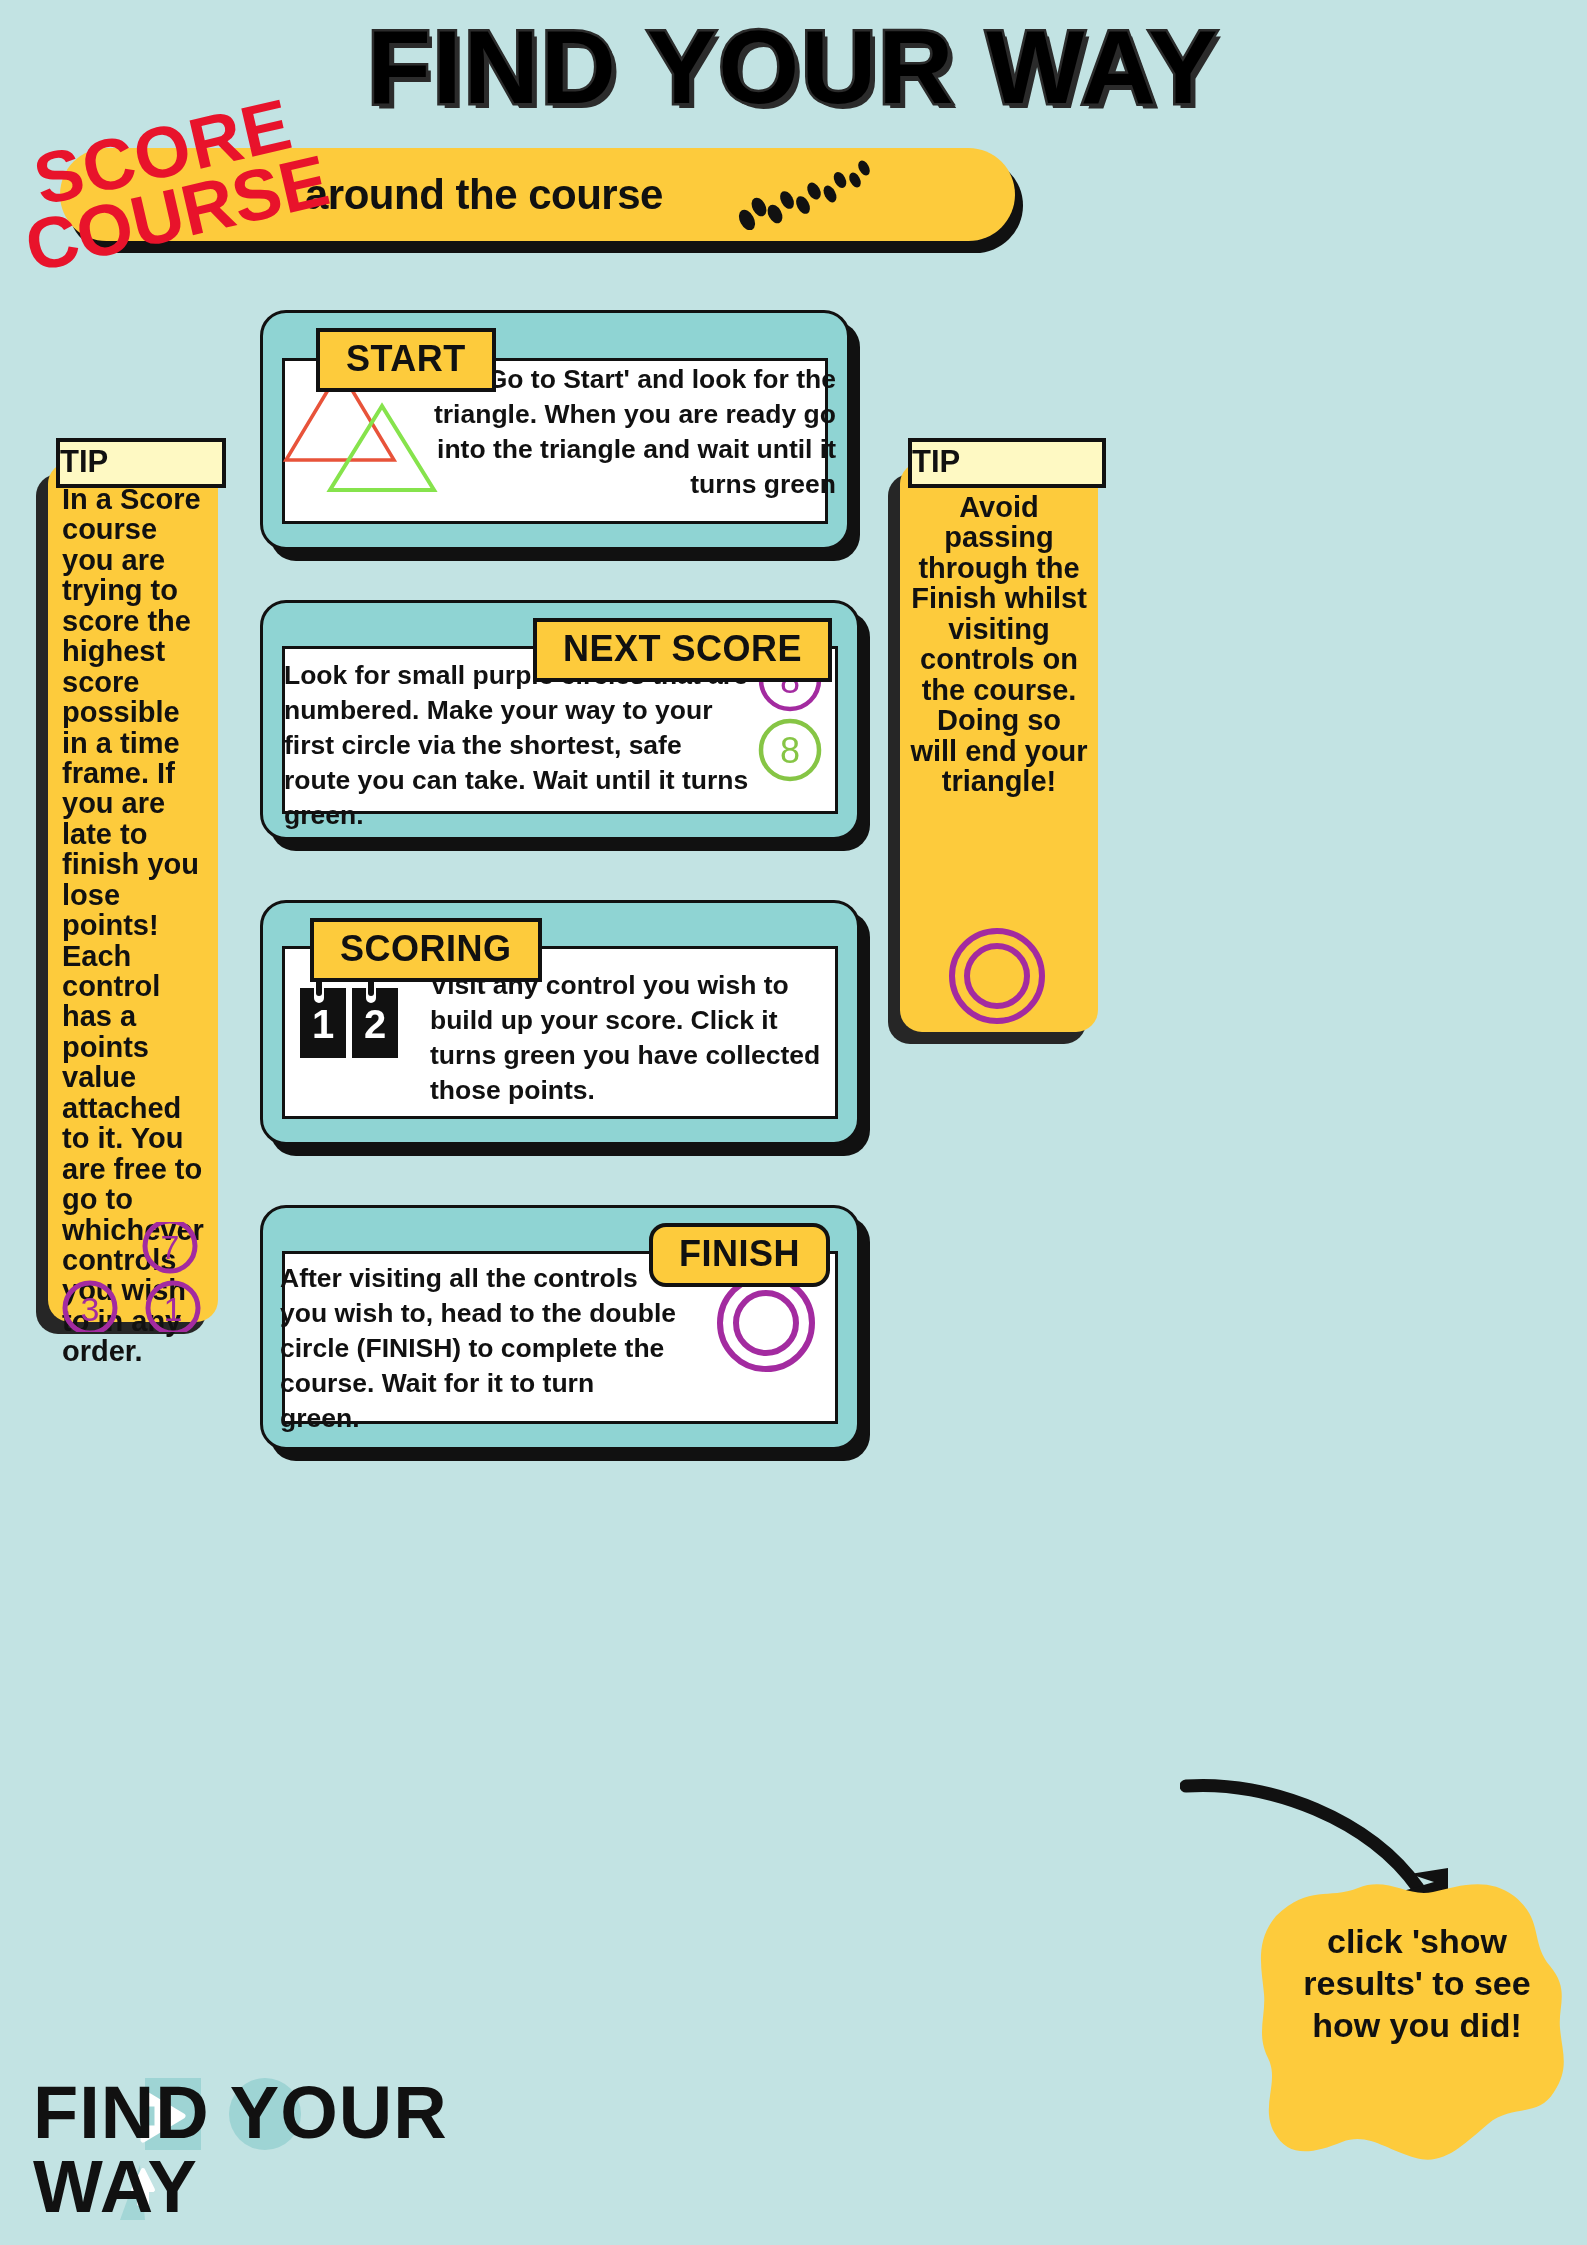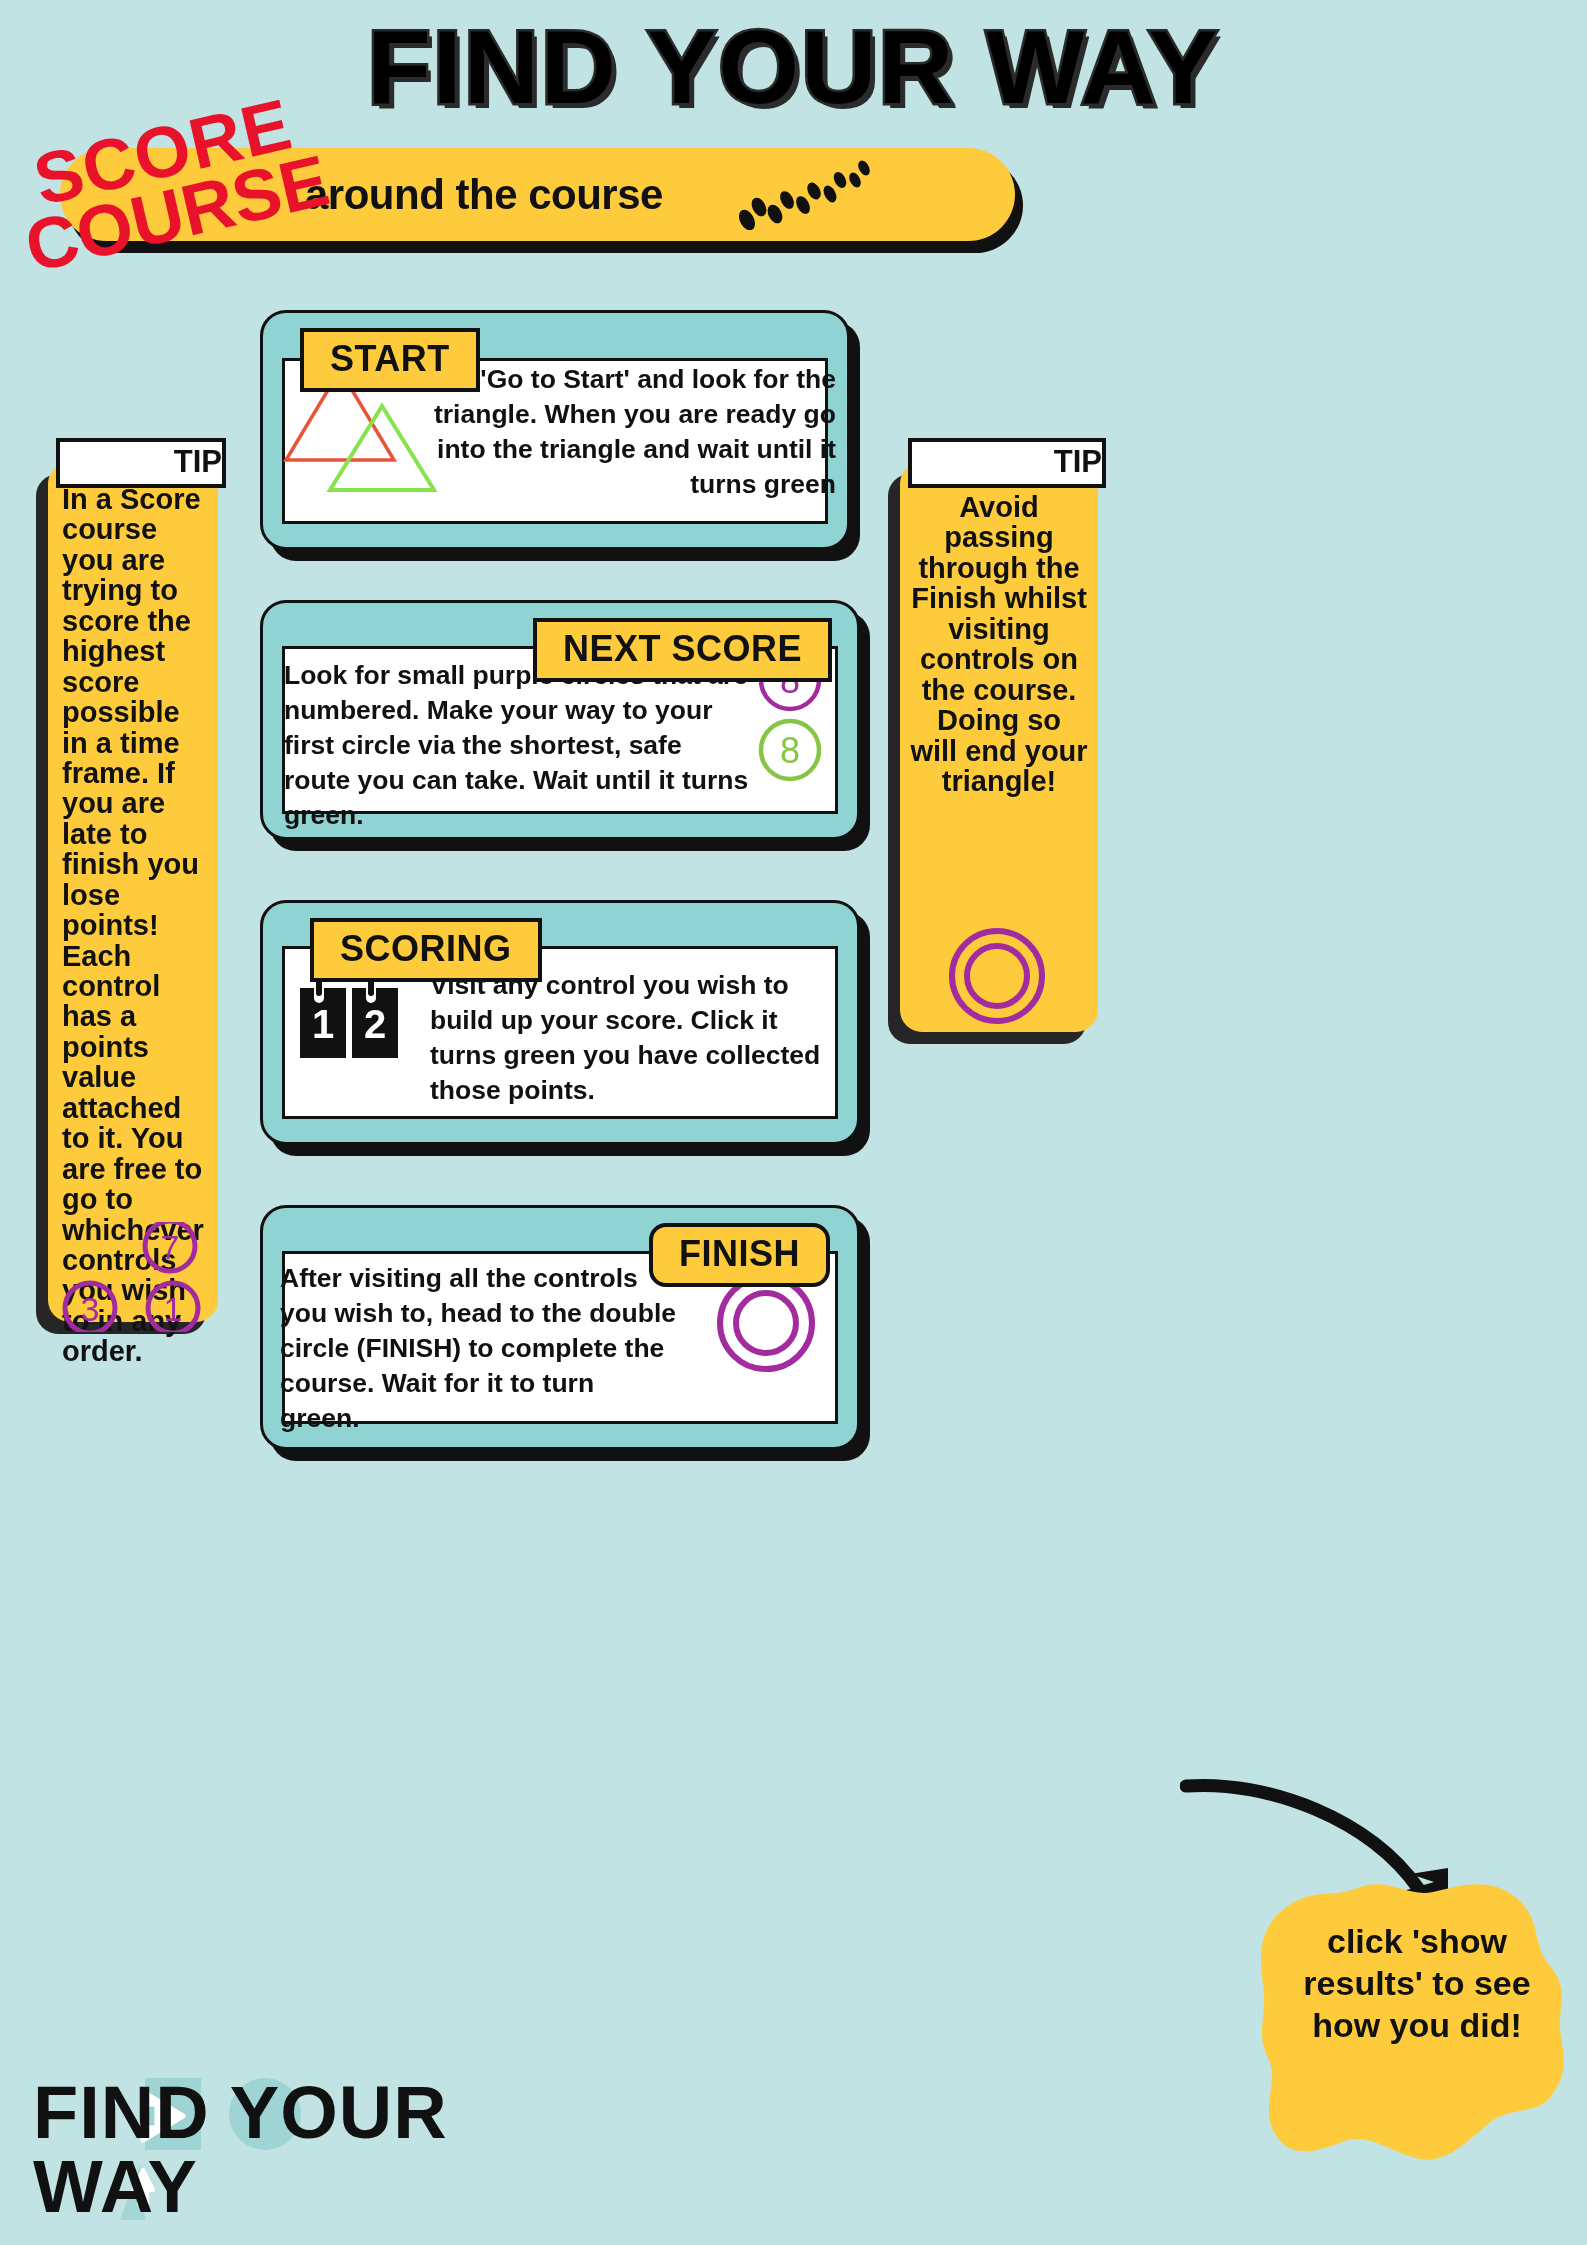--- a/index.html
+++ b/index.html
@@ -75,21 +75,21 @@
     font-size:36px;font-weight:bold;color:#111;
     padding:6px 26px 8px 26px;
     letter-spacing:0.5px;
     z-index:5;
   }
 
   .card-text{font-size:26.5px;font-weight:bold;color:#111;line-height:1.32;}
 
   
   #card-start{left:260px;top:310px;width:590px;height:240px;}
-  #card-start .badge{left:40px;}
+  #card-start .badge{left:56px;}
   #card-start .inner{top:48px;}
   #start-text{
     position:absolute;right:14px;top:52px;width:450px;
     text-align:right;
   }
   #start-triangles{position:absolute;left:22px;top:48px;width:160px;height:135px;}
 
   
   #card-next{left:260px;top:600px;width:600px;height:240px;}
   #card-next .badge{right:28px;}
@@ -113,22 +113,22 @@
   .tip .shadow{
     position:absolute;left:-12px;top:12px;width:100%;height:100%;
     background:#262626;border-radius:22px;
   }
   .tip .tbody{
     position:absolute;left:0;top:0;width:100%;height:100%;
     background:#fdcb3c;border-radius:22px;
   }
   .tip .thead{
     position:absolute;top:-24px;left:8px;right:-8px;
-    background:#ffffff;border:4px solid #111;
-    text-align:right;font-size:31px;font-weight:bold;color:#111;
+    background:#fef9c3;border:4px solid #111;
+    text-align:left;font-size:31px;font-weight:bold;color:#111;
     padding:2px 0 4px 0;
     z-index:6;
   }
   .tip .ttext{
     position:absolute;left:16px;right:12px;top:28px;
     font-size:29px;font-weight:bold;color:#111;line-height:1.05;
   }
 
   #tip-left{left:48px;top:462px;width:170px;height:860px;}
   #tip-left .ttext{top:22px;left:14px;right:8px;}

